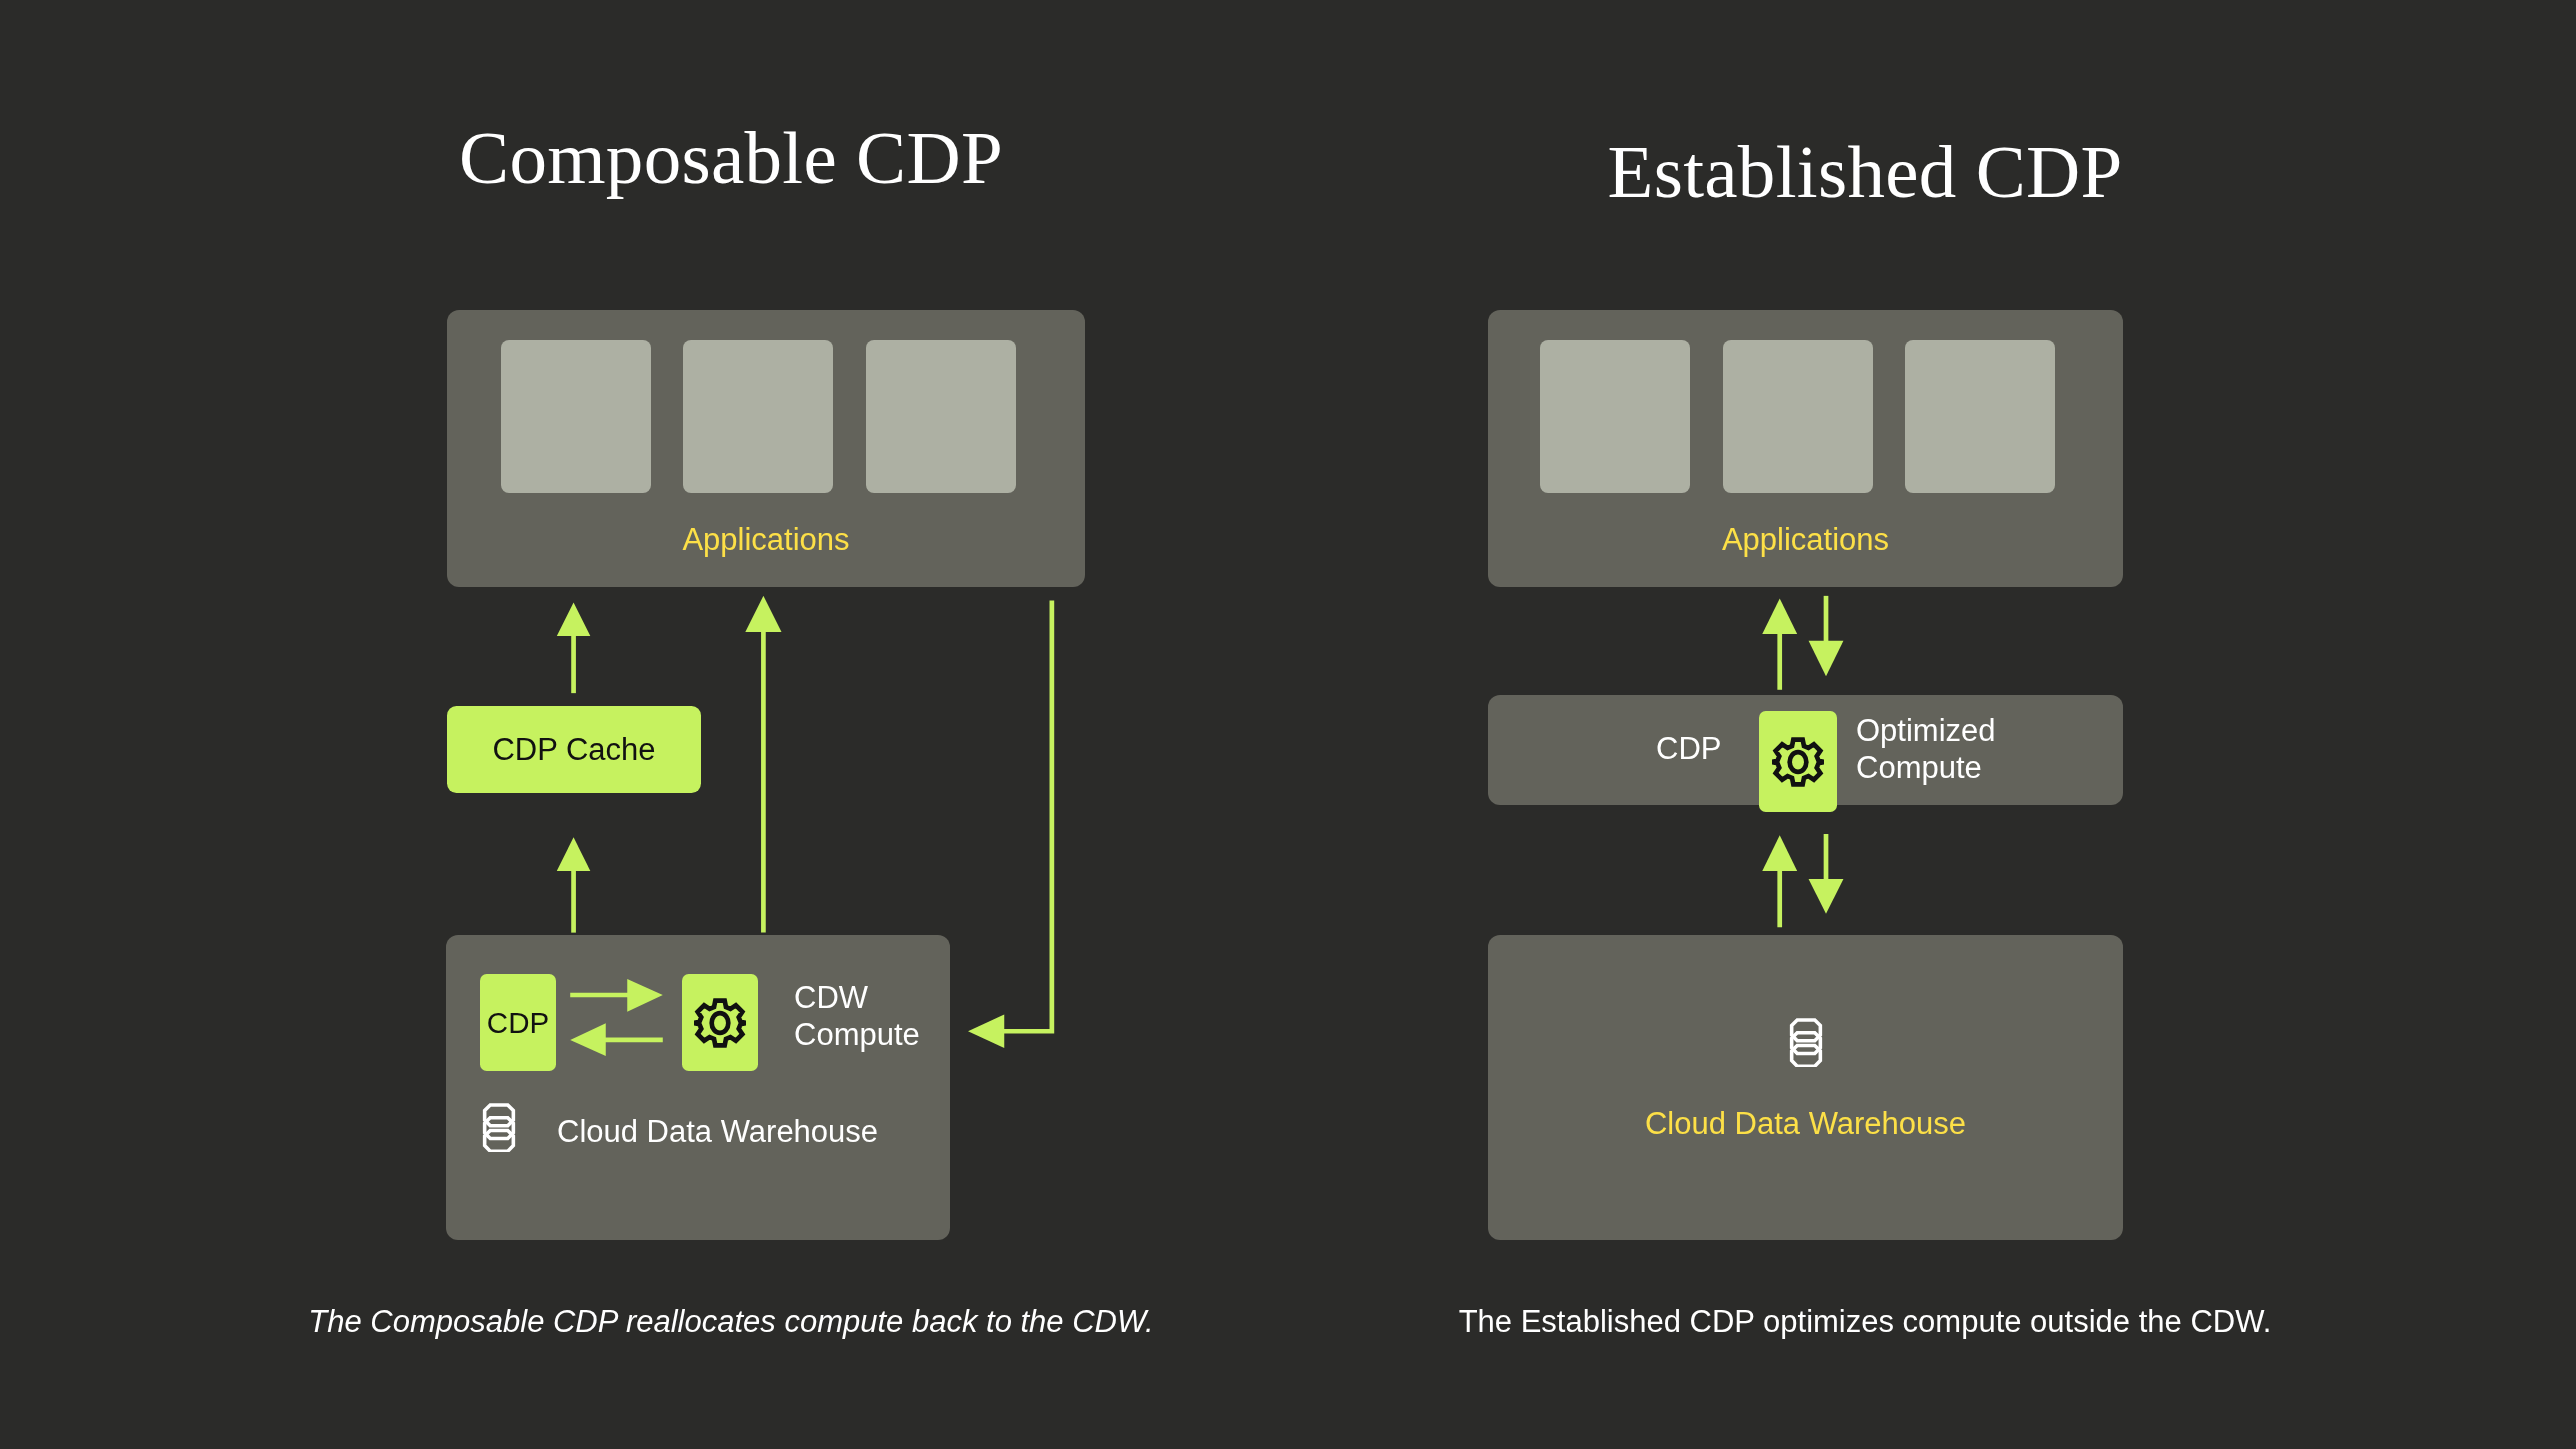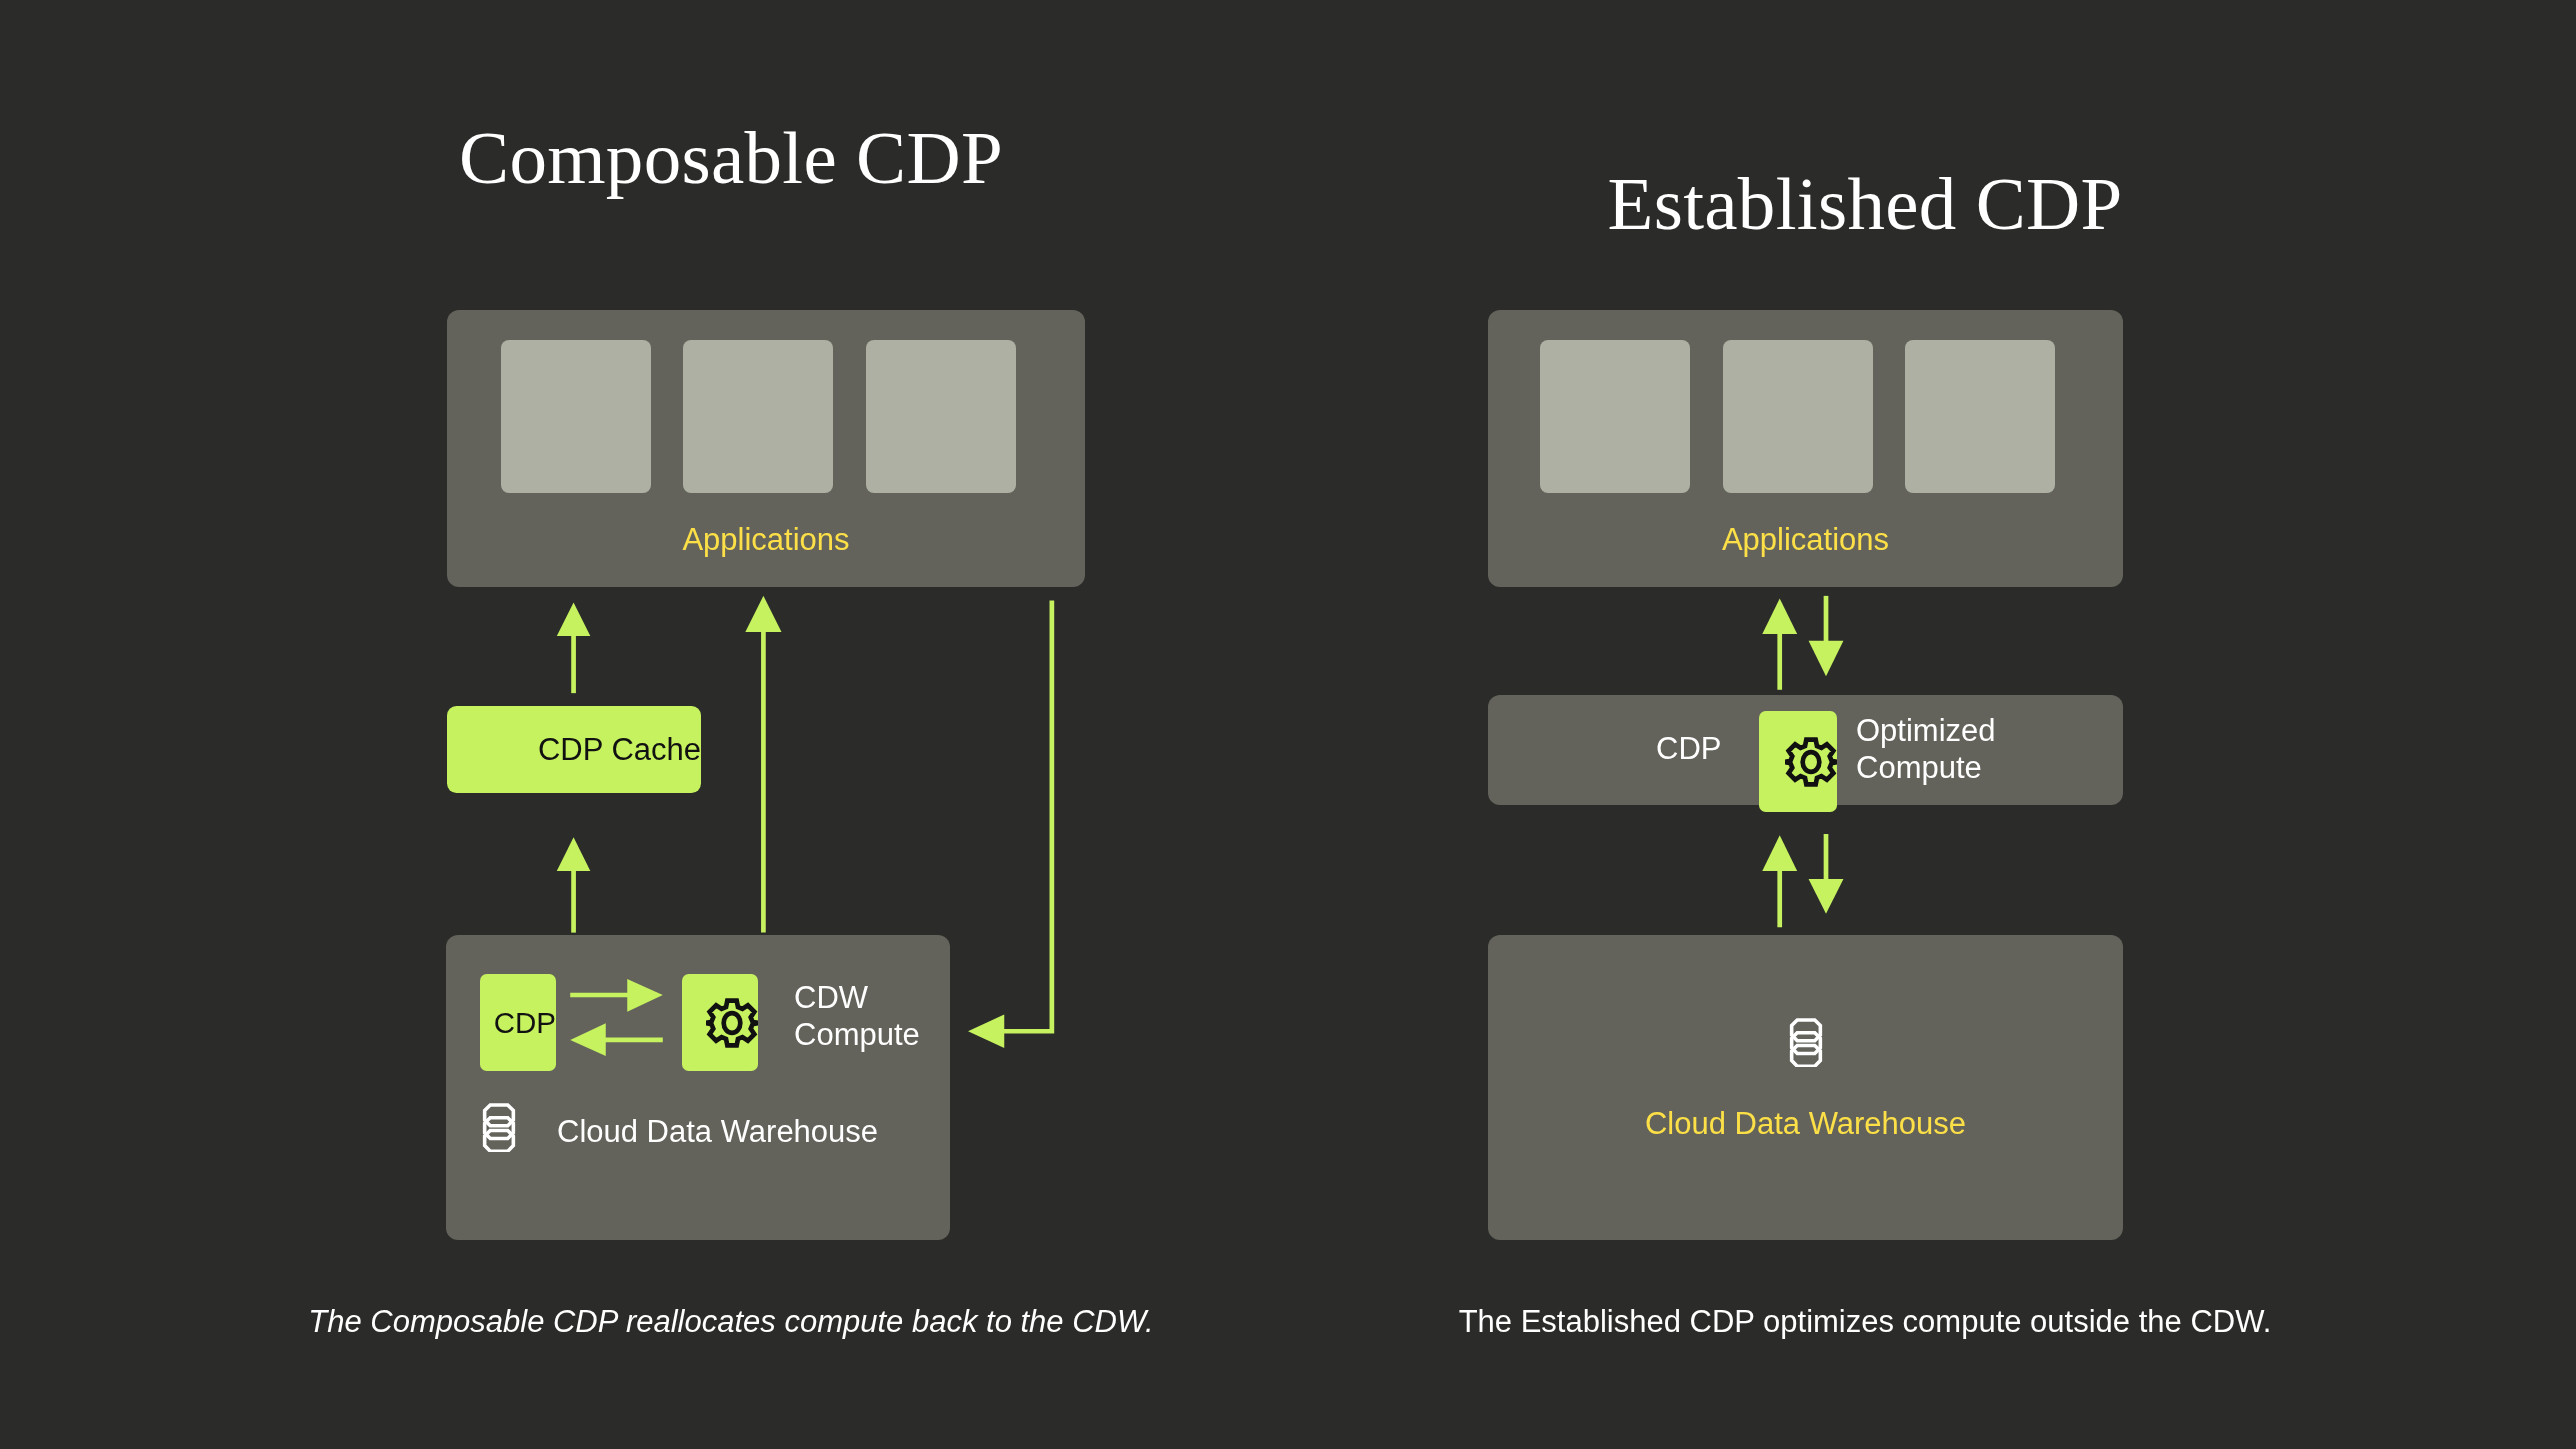--- a/index.html
+++ b/index.html
@@ -27,37 +27,37 @@
     position: absolute;
     font-family: "Liberation Serif", serif;
     font-weight: 400;
     font-size: 75px;
     line-height: 1;
     color: #ffffff;
     white-space: nowrap;
     letter-spacing: 0.3px;
   }
   #title-left  { left: 0;    top: 120px; width: 1462px; text-align: center; }
-  #title-right { left: 1154px; top: 134px; width: 1422px; text-align: center; margin-top: 32px; }
+  #title-right { left: 1154px; top: 134px; width: 1422px; text-align: center; }
 
   
   .grey-box {
     position: absolute;
     background: #63635b;
     border-radius: 12px;
   }
 
   
   .green-box {
     position: absolute;
     background: #c6f25f;
     border-radius: 9.4px;
     display: flex;
     align-items: center;
-    justify-content: flex-end;
+    justify-content: center;
     color: #111111;
   }
 
   
   .app-tile {
     position: absolute;
     background: #adb0a3;
     border-radius: 8px;
   }
 

